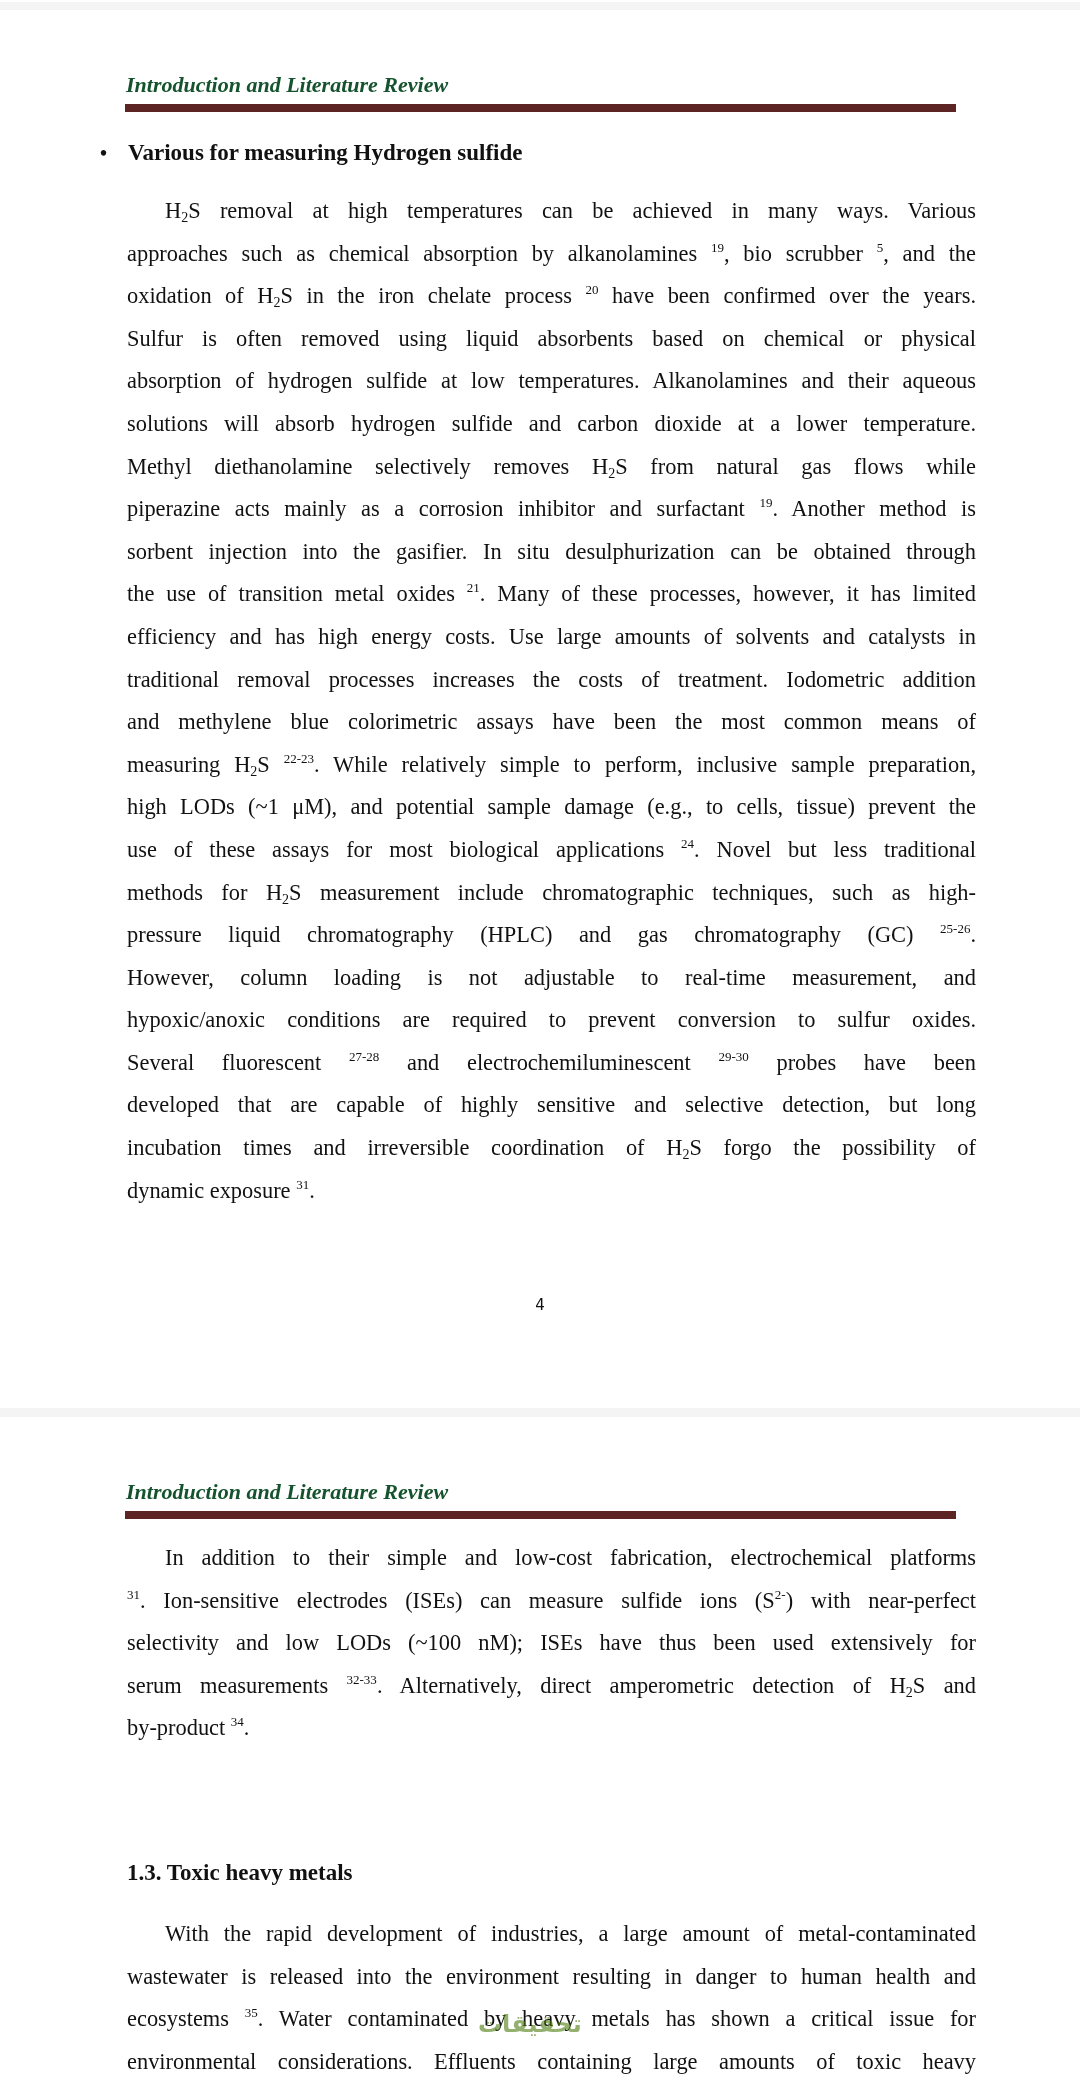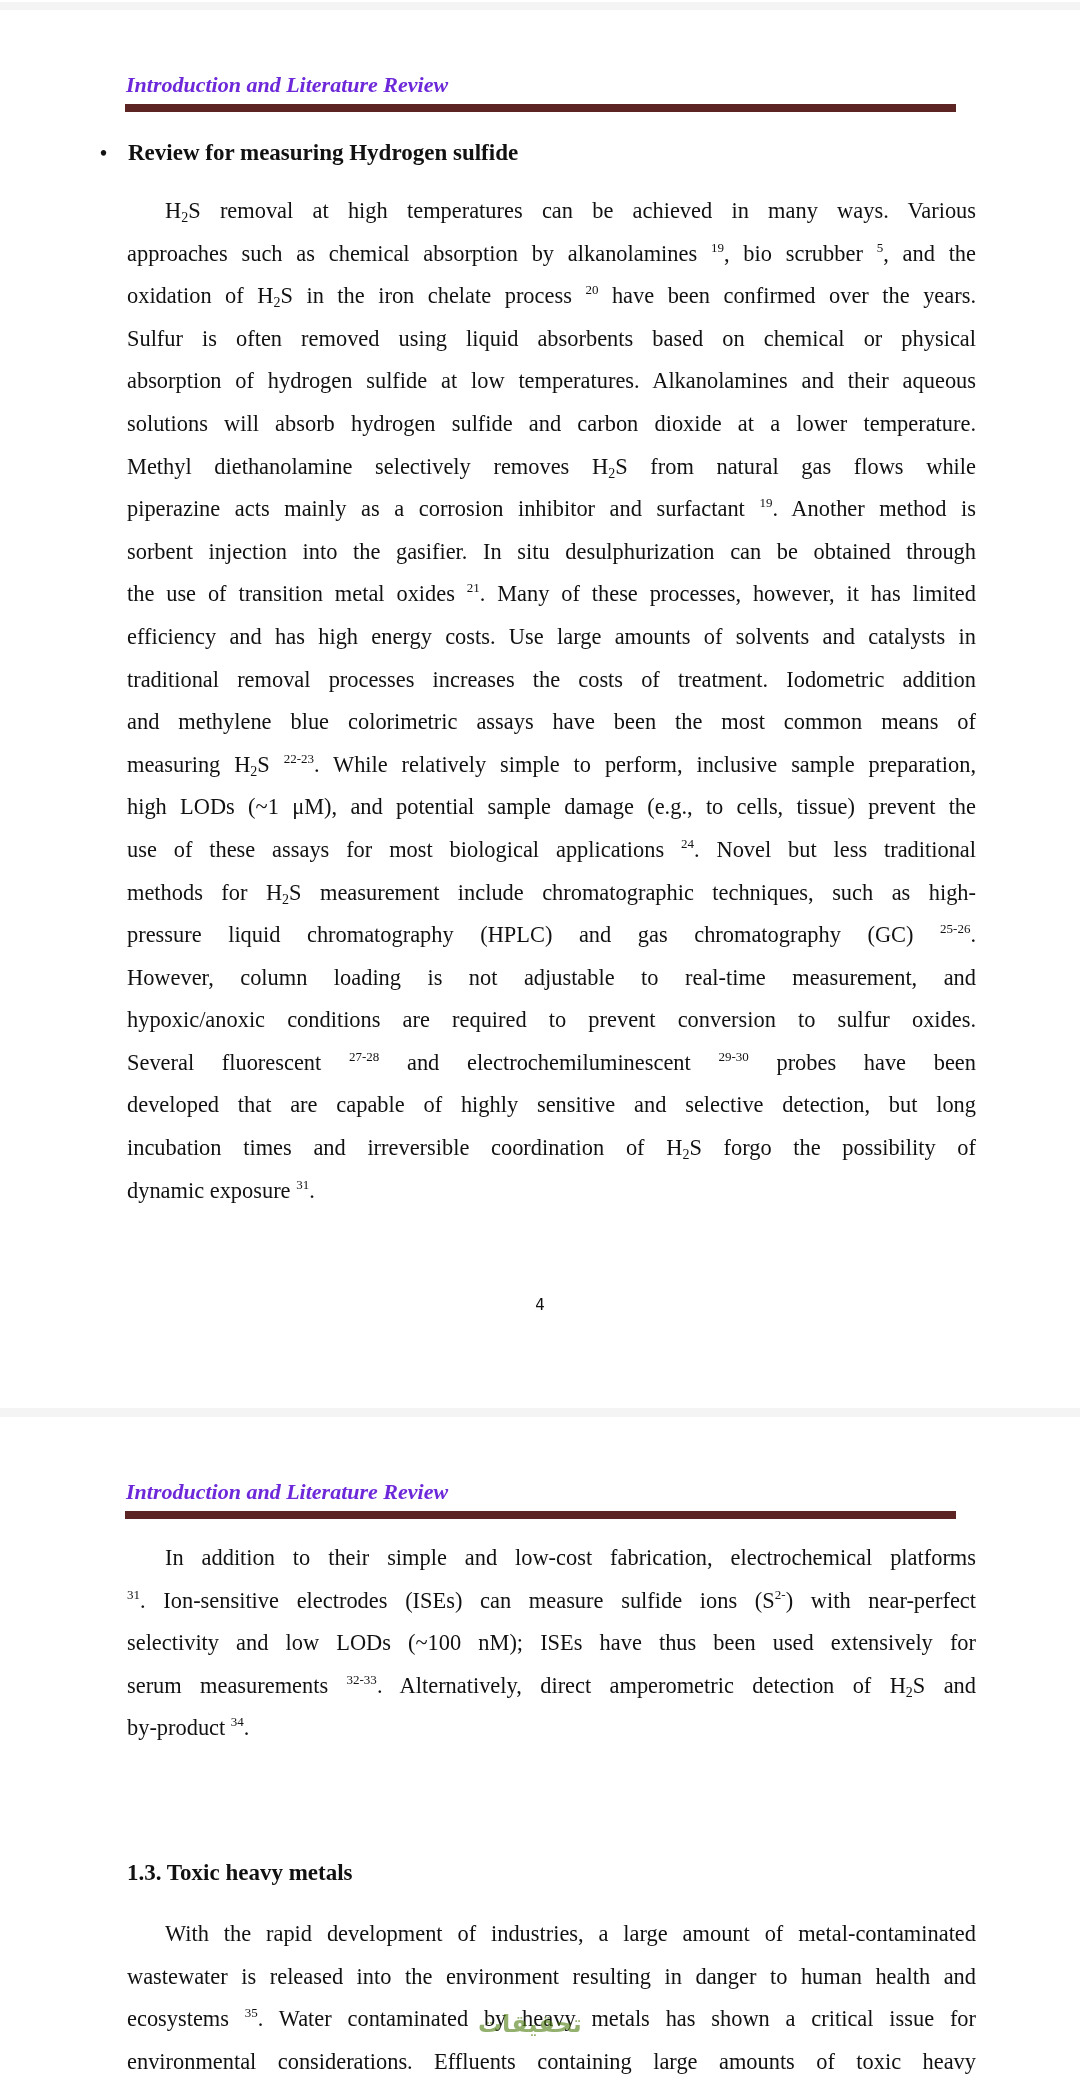--- a/index.html
+++ b/index.html
@@ -11,21 +11,21 @@
     position: relative;
   }
   .gap-top { position: absolute; left: 0; top: 2px; width: 1080px; height: 8px; background: #f4f4f4; }
   .gap-mid { position: absolute; left: 0; top: 1408px; width: 1080px; height: 9px; background: #f4f4f4; }
   .page { position: absolute; left: 0; width: 1080px; background: #ffffff; }
   .page1 { top: 10px; height: 1398px; }
   .page2 { top: 1417px; height: 663px; }
   .run-head {
     position: absolute; left: 126px; top: 62px;
     font-size: 22px; font-weight: bold; font-style: italic; line-height: 26px;
-    color: #6d28d9;
+    color: #14532d;
   }
   .run-bar { position: absolute; left: 125px; top: 94px; width: 831px; height: 8px; background: #5d2424; }
   .bullet-heading {
     position: absolute; left: 100px; top: 128px;
     font-size: 23px; font-weight: bold; line-height: 30px;
   }
   .bullet-heading .dot { display: inline-block; width: 28px; font-size: 20px; }
   .para {
     position: absolute; left: 127px; width: 849px;
     font-size: 22.4px; line-height: 42.6px;
@@ -53,21 +53,21 @@
 </style>
 </head>
 <body>
 
 <div class="gap-top"></div>
 
 <div class="page page1">
   <div class="run-head">Introduction and Literature Review</div>
   <div class="run-bar"></div>
   <div class="bullet-heading">
-    <span class="dot">•</span><span>Review for measuring Hydrogen sulfide</span>
+    <span class="dot">•</span><span>Various for measuring Hydrogen sulfide</span>
   </div>
   <div class="para p1">
       <span class="ln first">H<sub>2</sub>S removal at high temperatures can be achieved in many ways. Various</span>
       <span class="ln">approaches such as chemical absorption by alkanolamines <sup>19</sup>, bio scrubber <sup>5</sup>, and the</span>
       <span class="ln">oxidation of H<sub>2</sub>S in the iron chelate process <sup>20</sup> have been confirmed over the years.</span>
       <span class="ln">Sulfur is often removed using liquid absorbents based on chemical or physical</span>
       <span class="ln">absorption of hydrogen sulfide at low temperatures. Alkanolamines and their aqueous</span>
       <span class="ln">solutions will absorb hydrogen sulfide and carbon dioxide at a lower temperature.</span>
       <span class="ln">Methyl diethanolamine selectively removes H<sub>2</sub>S from natural gas flows while</span>
       <span class="ln">piperazine acts mainly as a corrosion inhibitor and surfactant <sup>19</sup>. Another method is</span>

